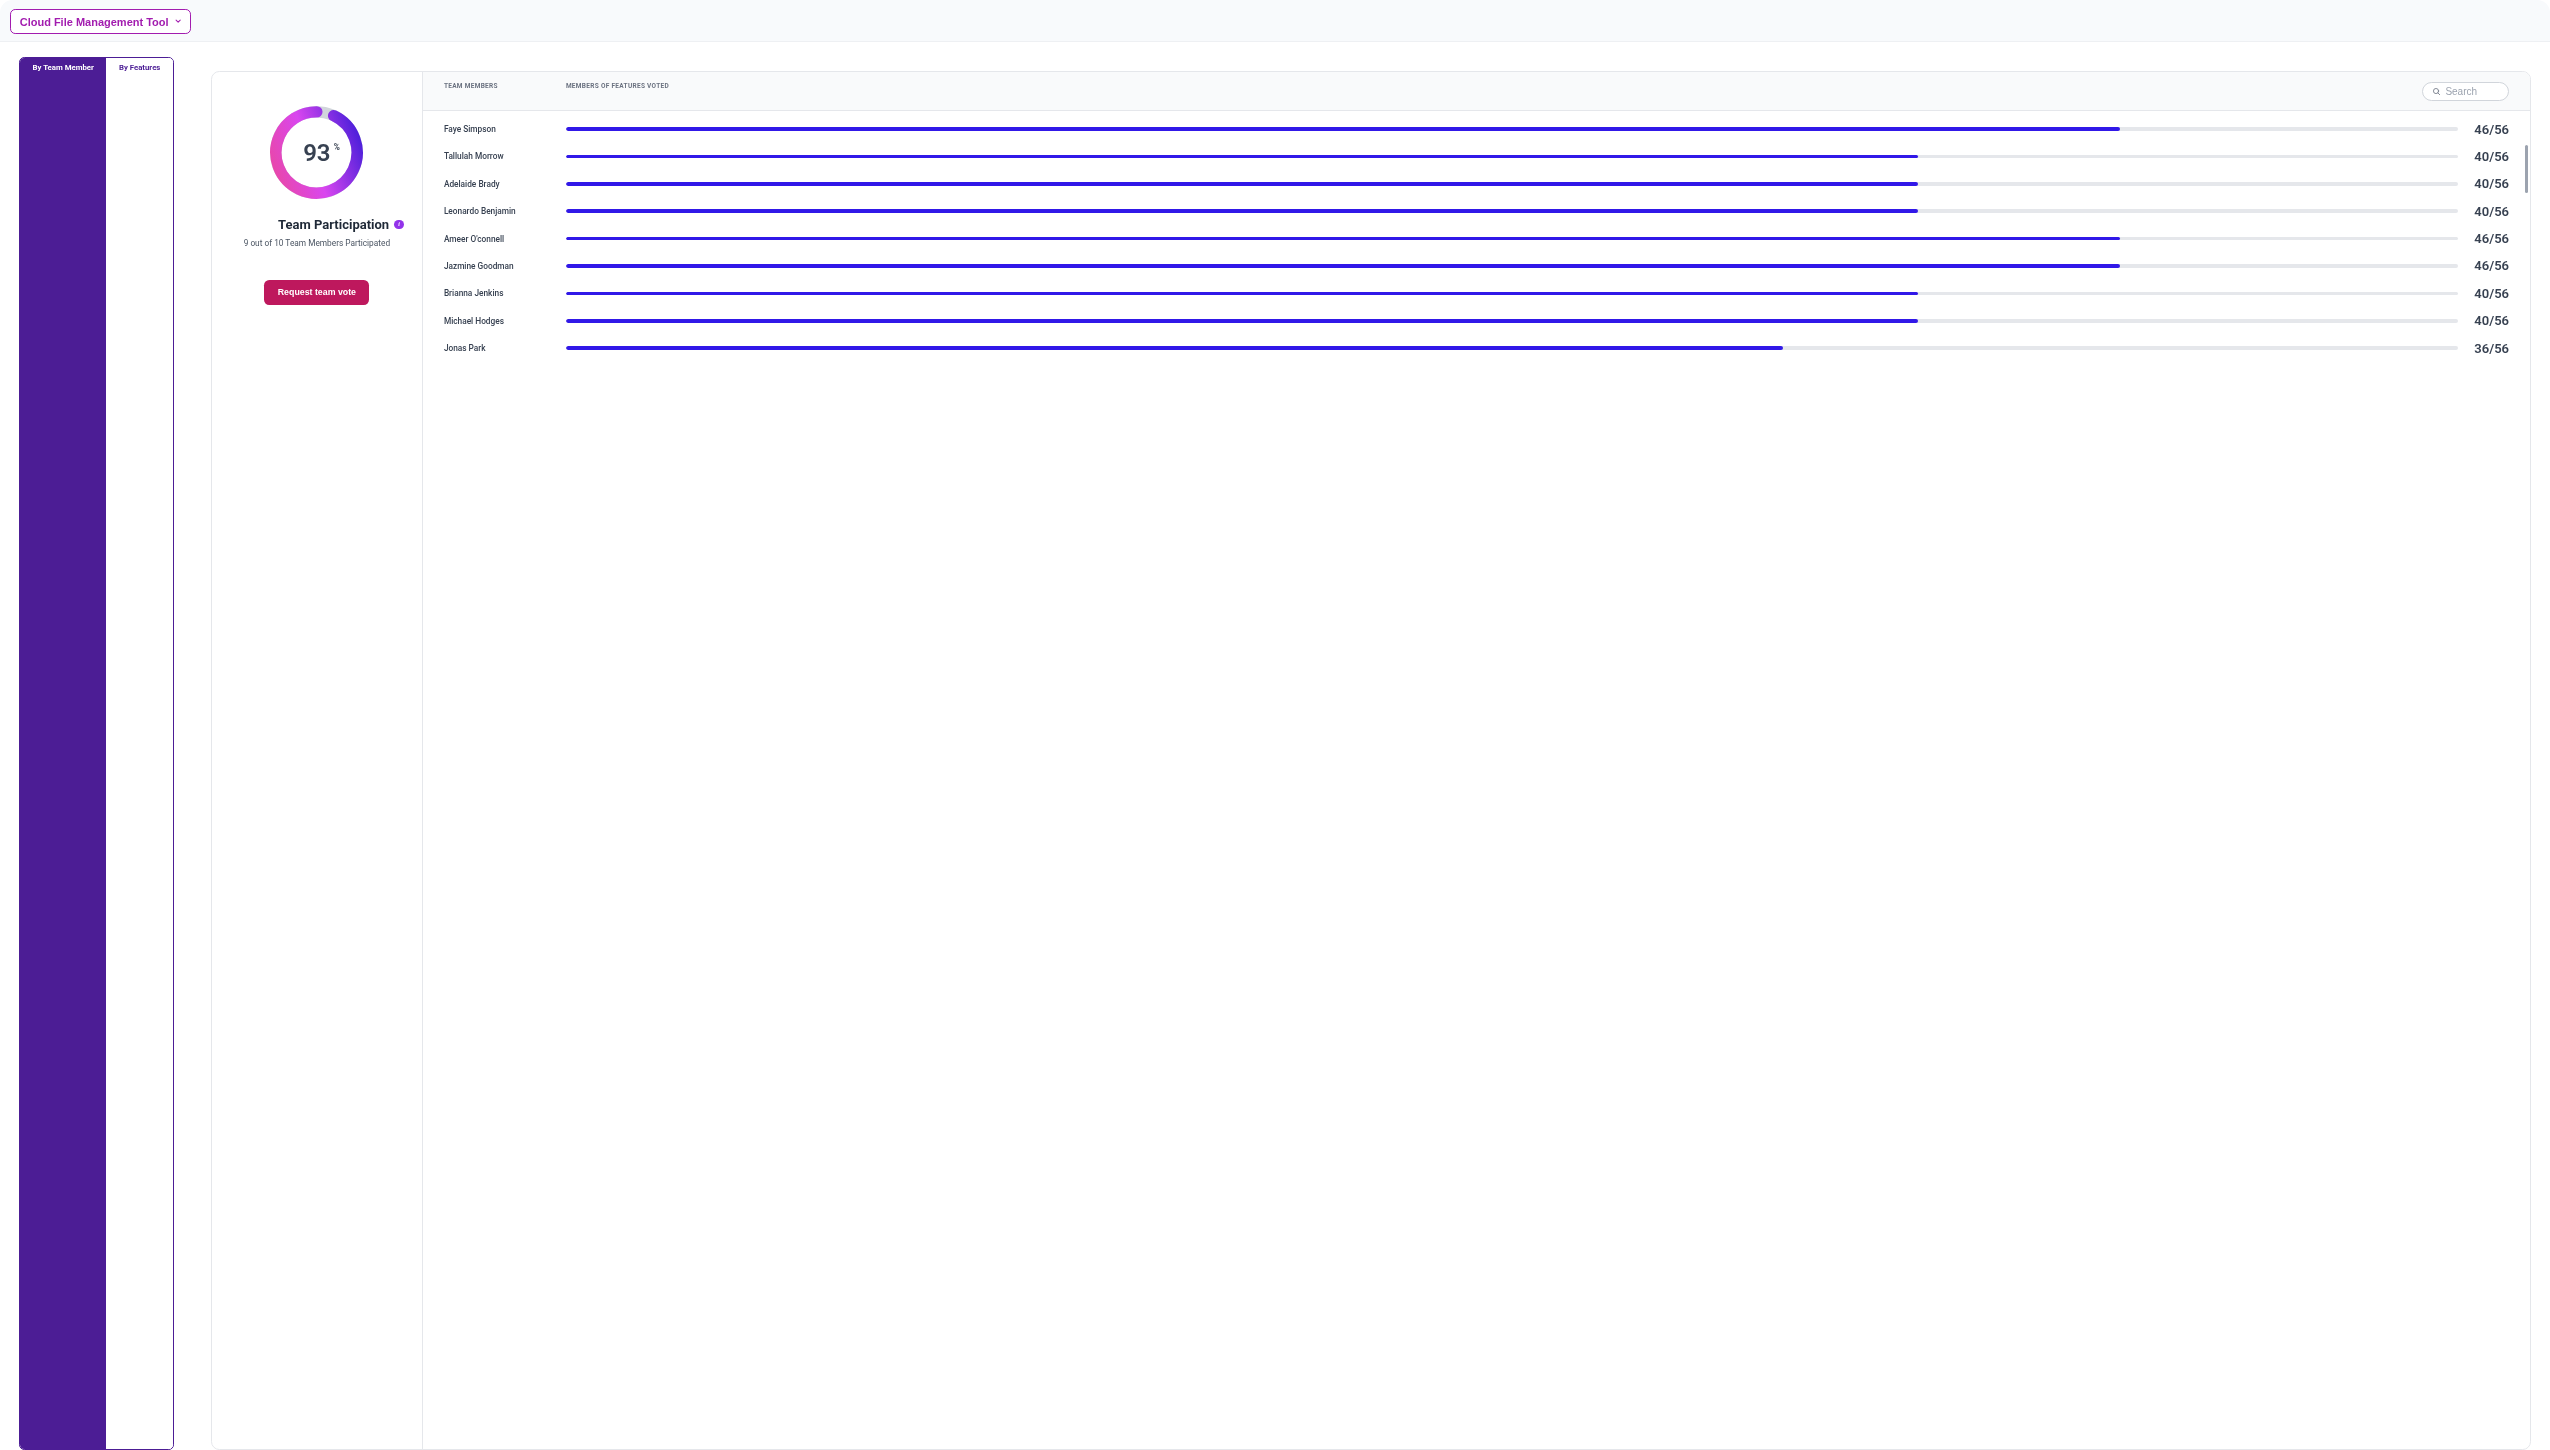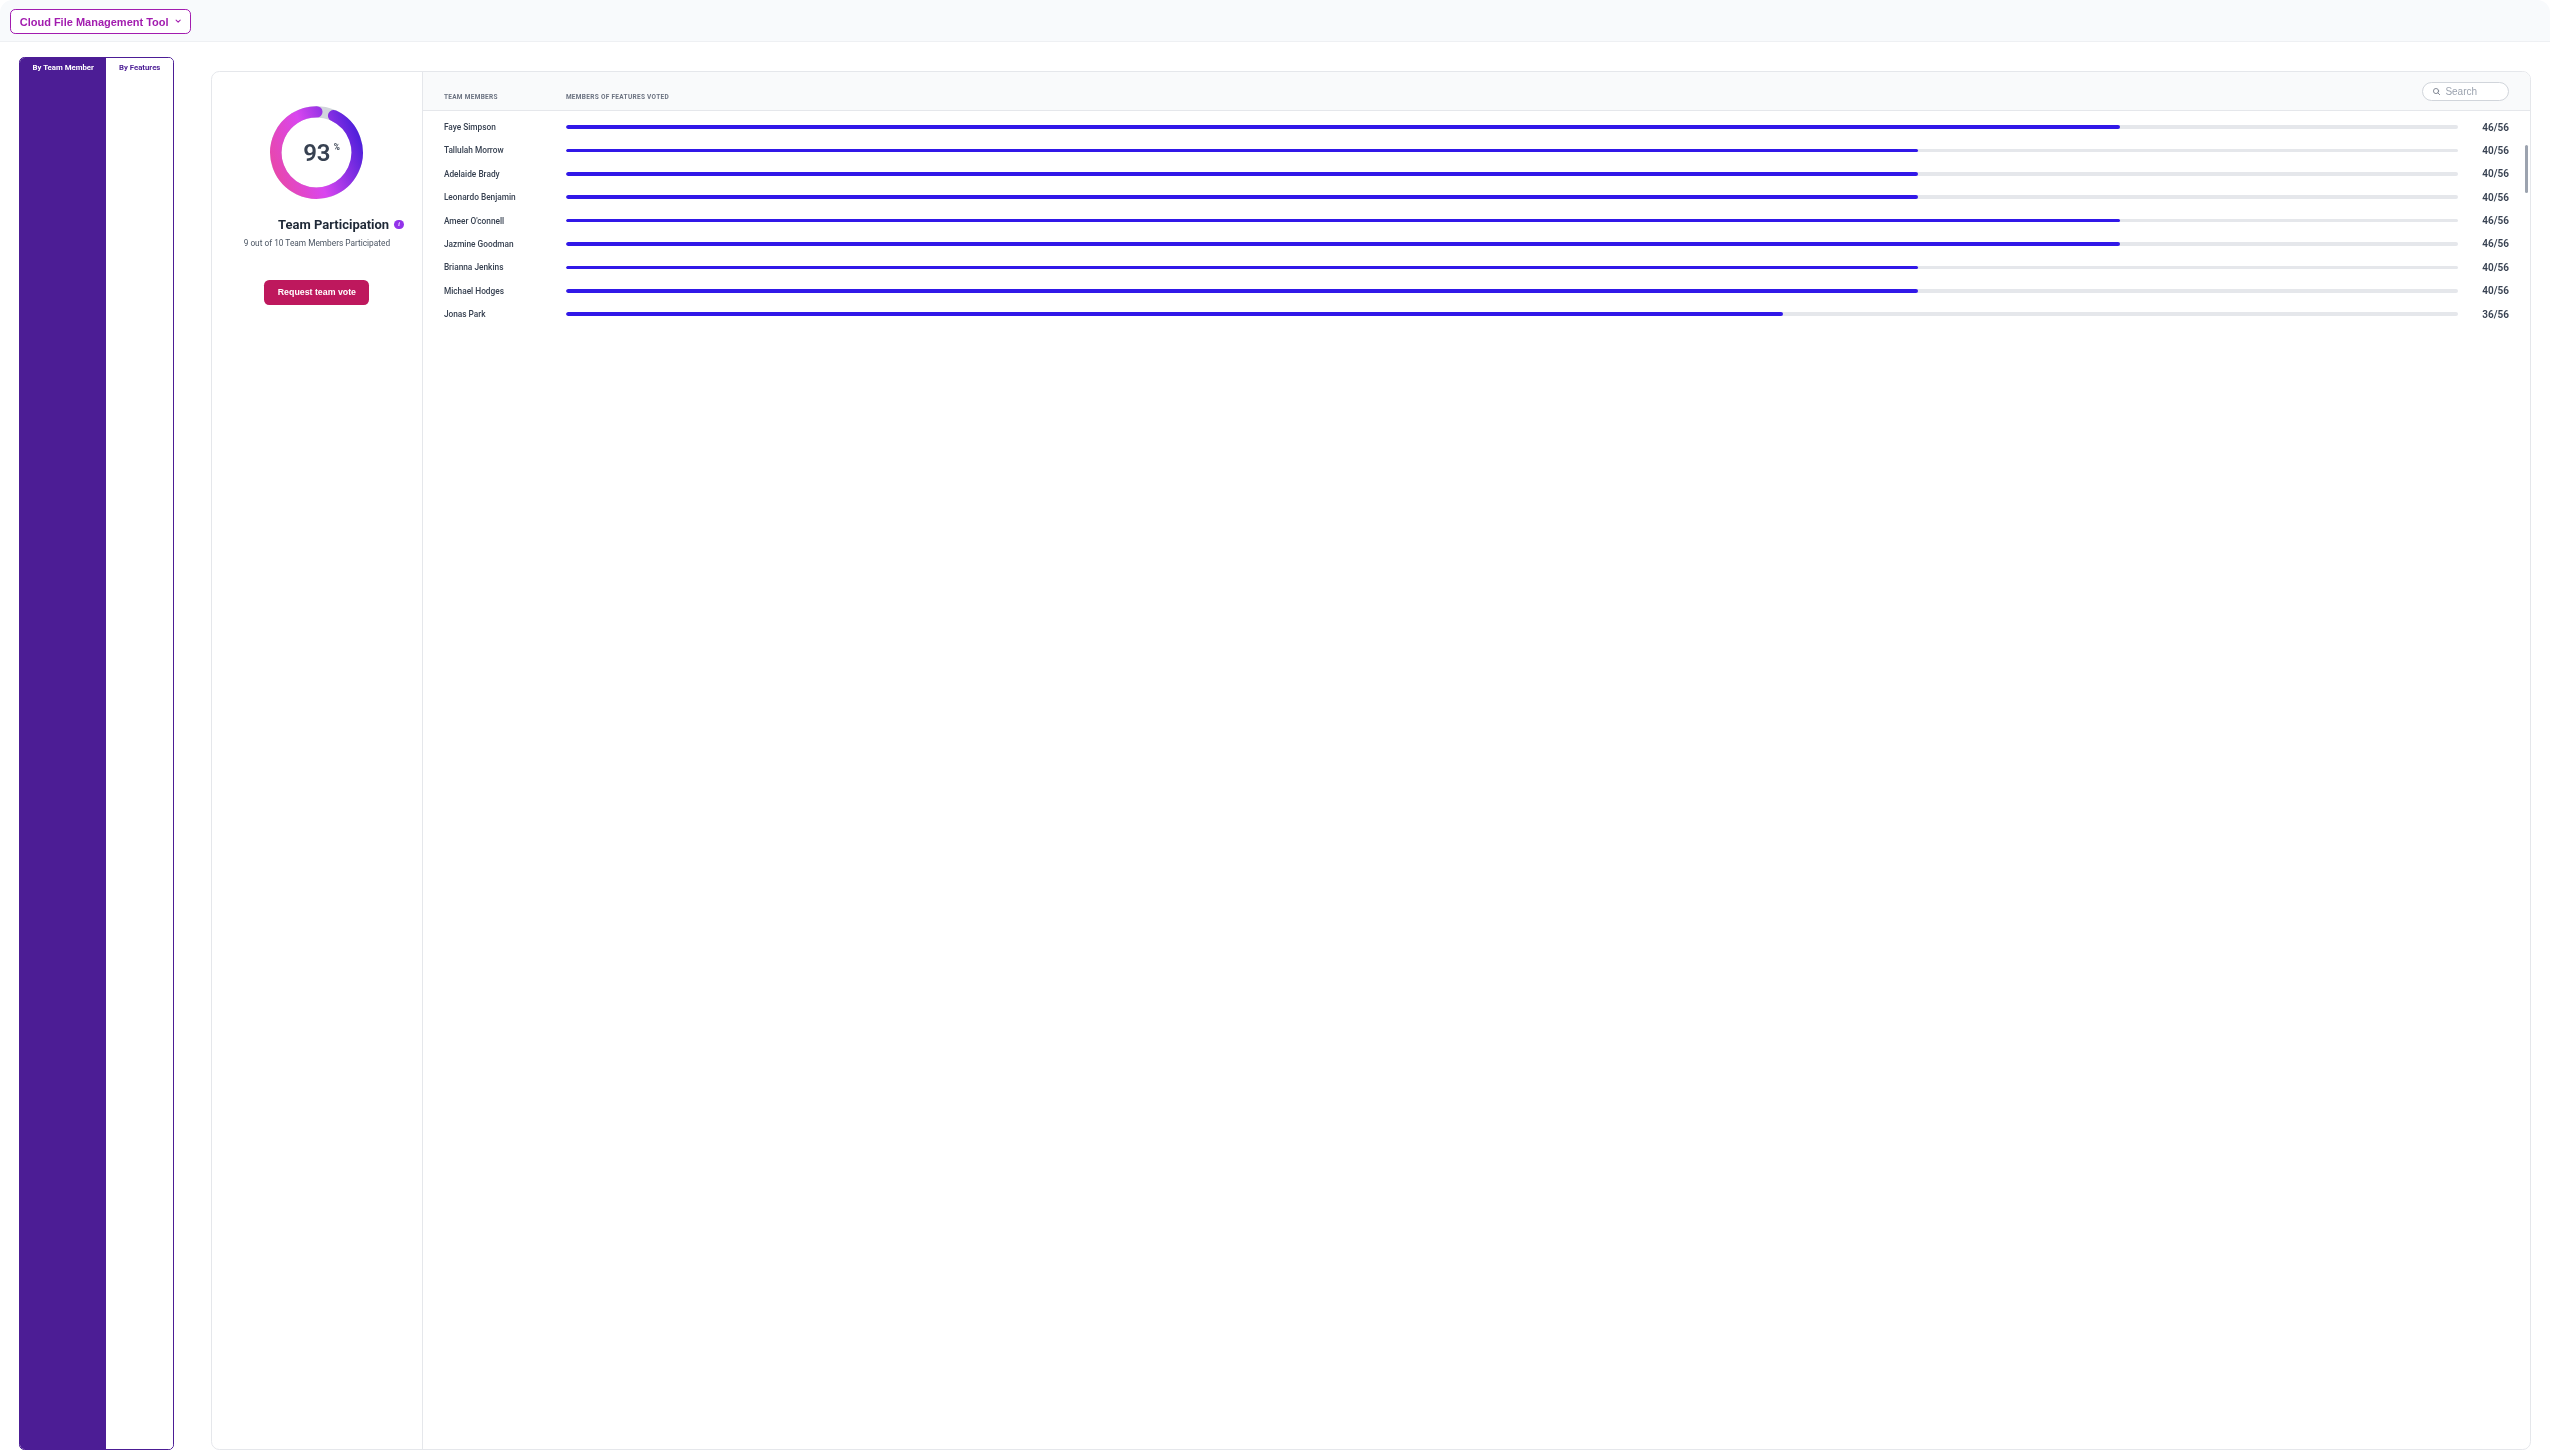--- a/index.html
+++ b/index.html
@@ -113,21 +113,21 @@
     color: #ffffff;
     border: none;
     border-radius: 5.2px;
     font-size: 8.8px;
     font-weight: 600;
     cursor: pointer;
   }
   .right-pane { flex: 1; display: flex; flex-direction: column; min-width: 0; position: relative; }
   .table-header {
     display: flex;
-    align-items: flex-end;
+    align-items: flex-start;
     padding: 9.4px 21px;
     border-bottom: 0.5px solid #e5e7eb;
     background: #f9fafb;
   }
   .th { font-size: 6.5px; font-weight: 700; color: #6b7280; letter-spacing: 0.3px; }
   .th-members { width: 122px; }
   .th-votes { flex: 1; }
   .search-box {
     display: flex; align-items: center; gap: 4.2px;
     border: 0.5px solid #d1d5db; border-radius: 520px;
@@ -147,21 +147,21 @@
     padding: 6.2px 21px;
   }
   .member-name { width: 122px; font-size: 8.3px; color: #374151; font-weight: 500; }
   .bar-cell { flex: 1; padding-right: 15.6px; }
   .bar-track {
     height: 3.6px; background: #e5e7eb; border-radius: 520px; overflow: hidden;
   }
   .bar-fill {
     height: 100%; background: #3118e8; border-radius: 520px;
   }
-  .vote-count { width: 35px; text-align: right; font-size: 10px; font-weight: 600; color: #374151; }
+  .vote-count { width: 35px; text-align: right; font-size: 13px; font-weight: 600; color: #374151; }
   .scroll-indicator {
     position: absolute; right: 2.1px; top: 34px; width: 3.1px; height: 48px;
     background: #9ca3af; border-radius: 1.6px;
   }
 </style>
 </head>
 <body>
 
 <div class="viewport">
 

